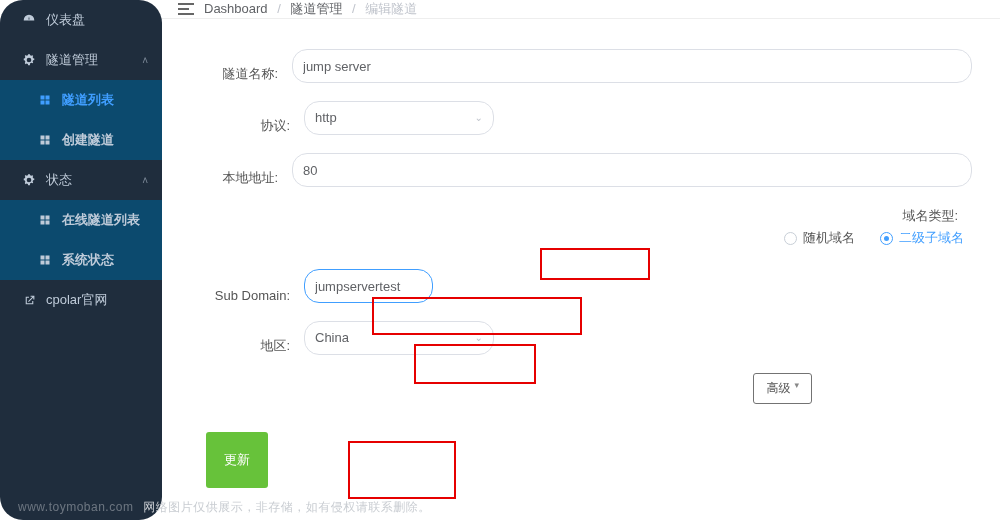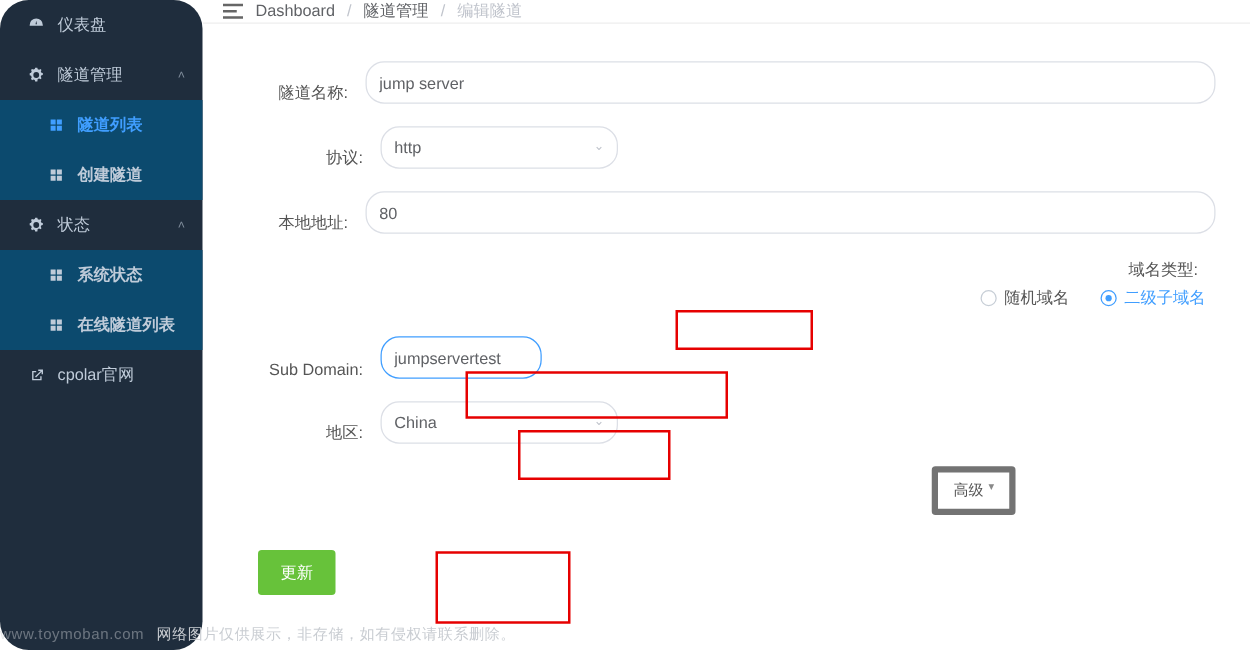--- a/index.html
+++ b/index.html
@@ -45,27 +45,27 @@
     .radio-item.selected .rdot { border-color: #409eff; }
     .radio-item.selected .rdot::after { content: ""; width: 5px; height: 5px; background: #409eff; border-radius: 50%; }
 
     .hi-1 { border: 2px solid #e60000; position: absolute; pointer-events: none; }
     .hi-radio { left: 378px; top: 229px; width: 110px; height: 32px; }
     .hi-sub { left: 210px; top: 278px; width: 210px; height: 38px; }
     .hi-region { left: 252px; top: 325px; width: 122px; height: 40px; }
     .hi-btn { left: 186px; top: 422px; width: 108px; height: 58px; }
 
     .adv-row { display: flex; justify-content: flex-end; padding-right: 160px; margin-top: 18px; }
-    .adv-btn { display: inline-flex; align-items: flex-start; gap: 4px; border: 5px solid #737373; border-radius: 3px; padding: 6px 12px; font-size: 12px; color: #555; cursor: pointer; background: #fff; }
+    .adv-btn { display: inline-flex; align-items: flex-start; gap: 4px; border: 1px solid #737373; border-radius: 3px; padding: 6px 12px; font-size: 12px; color: #555; cursor: pointer; background: #fff; }
     .adv-btn .caret { font-size: 9px; color: #888; }
 
     .submit-wrap { margin-top: 28px; padding-left: 16px; }
-    .submit-btn { background: #67c23a; color: #fff; border: none; border-radius: 3px; padding: 9px 18px; font-size: 13px; cursor: pointer; }
-
-    .footer-note { position: absolute; bottom: 4px; left: 0; font-size: 12px; color: #c9cdd2; letter-spacing: 0.5px; }
+    .submit-btn { background: #67c23a; color: #fff; border: none; border-radius: 3px; padding: 19px 18px; font-size: 13px; cursor: pointer; }
+
+    .footer-note { position: absolute; bottom: 4px; left: 18px; font-size: 12px; color: #c9cdd2; letter-spacing: 0.5px; }
     .footer-note .dom { opacity: .45; margin-right: 6px; }
   </style>
 </head>
 <body>
 
 <div class="app">
   <nav class="sidebar">
     <div class="sidebar-item">
       <span class="icon">
           <svg width="14" height="14" viewBox="0 0 24 24">
@@ -109,29 +109,29 @@
         </span>
       <span class="label">状态</span>
       <span class="chev">˄</span>
     </div>
     <div class="sidebar-sub">
       <span class="icon">
           <svg width="12" height="12" viewBox="0 0 24 24">
             <path d="M3 3h8v8H3zM13 3h8v8h-8zM3 13h8v8H3zM13 13h8v8h-8z"></path>
           </svg>
         </span>
+      <span>在线隧道列表</span>
+    </div>
+    <div class="sidebar-sub">
+      <span class="icon">
+          <svg width="12" height="12" viewBox="0 0 24 24">
+            <path d="M3 3h8v8H3zM13 3h8v8h-8zM3 13h8v8H3zM13 13h8v8h-8z"></path>
+          </svg>
+        </span>
       <span>系统状态</span>
-    </div>
-    <div class="sidebar-sub">
-      <span class="icon">
-          <svg width="12" height="12" viewBox="0 0 24 24">
-            <path d="M3 3h8v8H3zM13 3h8v8h-8zM3 13h8v8H3zM13 13h8v8h-8z"></path>
-          </svg>
-        </span>
-      <span>在线隧道列表</span>
     </div>
 
     <div class="sidebar-item plain">
       <span class="icon">
           <svg width="13" height="13" viewBox="0 0 24 24">
             <path d="M14 3h7v7h-2V6.4l-8.3 8.3-1.4-1.4L17.6 5H14zM5 5h6v2H7v10h10v-4h2v6H5z"></path>
           </svg>
         </span>
       <span>cpolar官网</span>
     </div>

